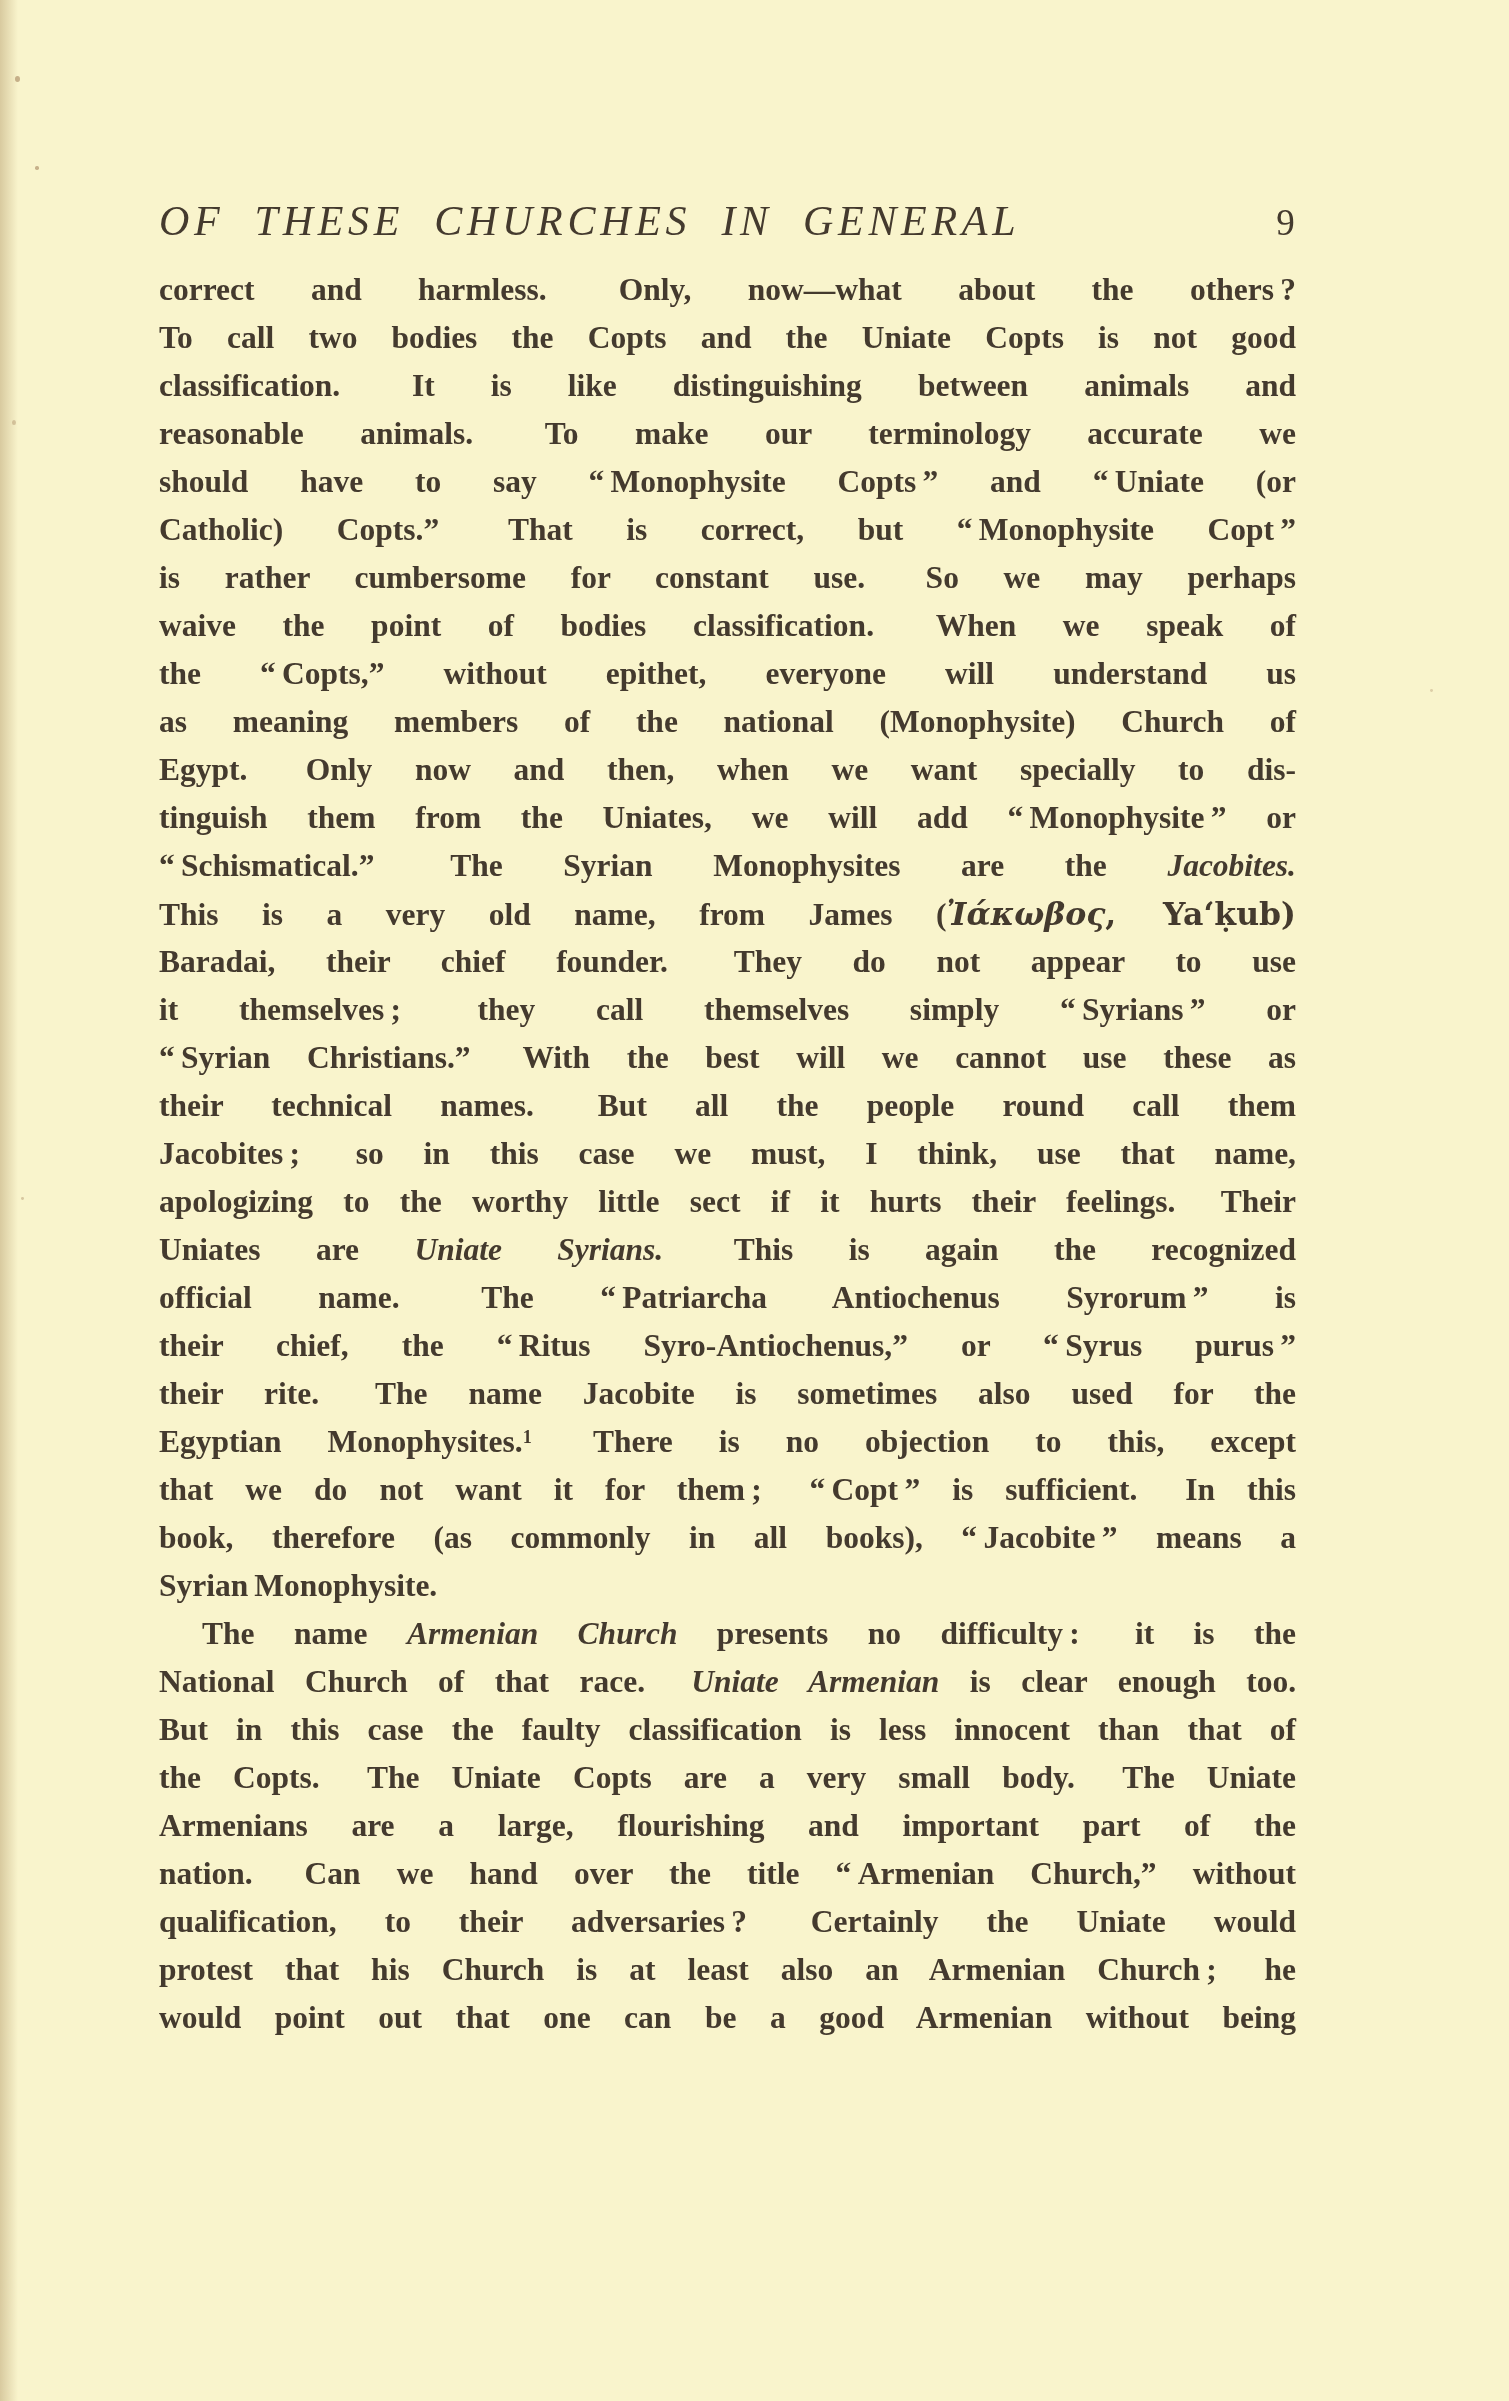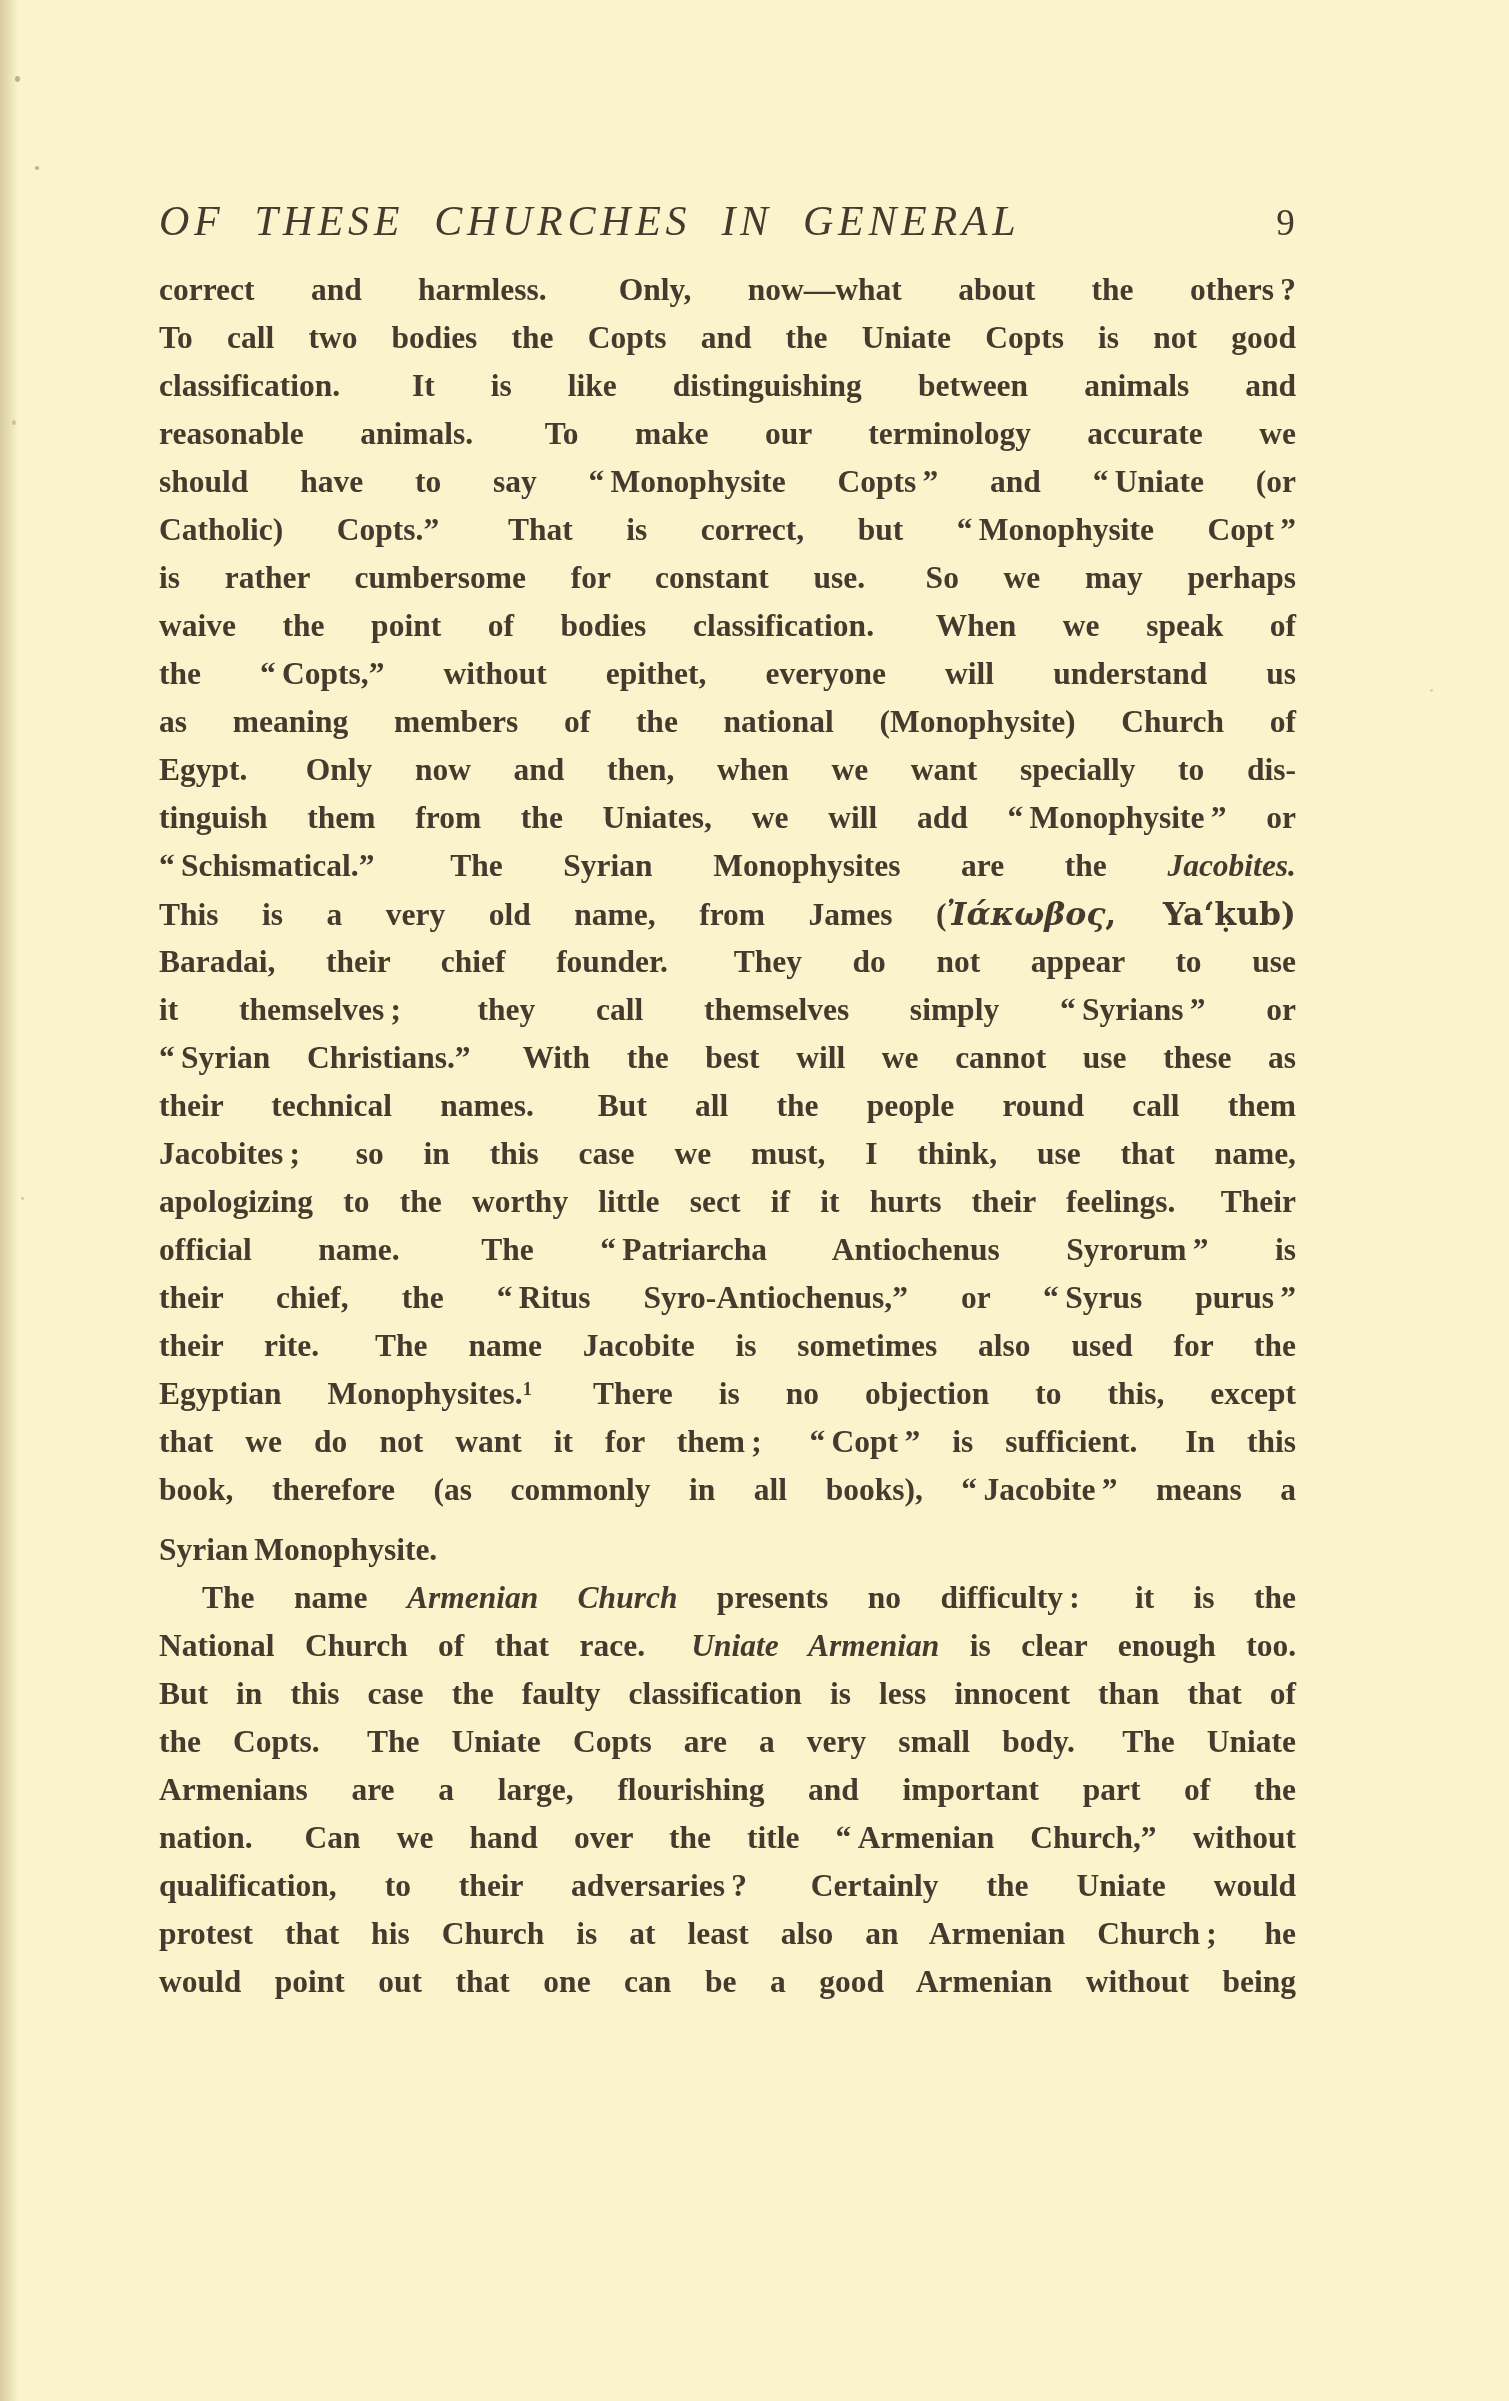--- a/index.html
+++ b/index.html
@@ -42,21 +42,21 @@
   .bodytext {
     position: absolute; left: 159px; top: 266px; width: 1137px;
     font-size: 31.5px;
   }
   .line {
     height: 48px; line-height: 48px;
     text-align: justify; text-align-last: justify;
     word-spacing: -1.8px;
     font-weight: bold;
   }
-  .line.nj { text-align-last: left; margin-top: 12px; }
+  .line.nj { text-align-last: left; }
   .line.ind { text-indent: 43px; }
   .it { font-style: italic; }
   .gk { font-family: "DejaVu Serif", serif; }
   sup.fnref {
     font-size: 58%; line-height: 0;
     position: relative; top: -0.5em; vertical-align: baseline;
   }
 
   .footnote {
     position: absolute; left: 159px; top: 2100px; width: 1137px;
@@ -93,20 +93,21 @@
       <div class="line"><span>Egypt.  Only now and then, when we want specially to dis-</span></div>
       <div class="line"><span>tinguish them from the Uniates, we will add “ Monophysite ” or</span></div>
       <div class="line"><span>“ Schismatical.”  The Syrian Monophysites are the </span><span class="it">Jacobites.</span></div>
       <div class="line"><span>This is a very old name, from James (</span><span class="it gk">Ἰάκωβος</span><span class="gk">, Ya‘ḳub)</span></div>
       <div class="line"><span>Baradai, their chief founder.  They do not appear to use</span></div>
       <div class="line"><span>it themselves ;  they call themselves simply “ Syrians ” or</span></div>
       <div class="line"><span>“ Syrian Christians.”  With the best will we cannot use these as</span></div>
       <div class="line"><span>their technical names.  But all the people round call them</span></div>
       <div class="line"><span>Jacobites ;  so in this case we must, I think, use that name,</span></div>
       <div class="line"><span>apologizing to the worthy little sect if it hurts their feelings.  Their</span></div>
+      <div class="line"><span>Uniates are </span><span class="it">Uniate Syrians.</span><span>  This is again the recognized</span></div>
       <div class="line"><span>official name.  The “ Patriarcha Antiochenus Syrorum ” is</span></div>
       <div class="line"><span>their chief, the “ Ritus Syro-Antiochenus,” or “ Syrus purus ”</span></div>
       <div class="line"><span>their rite.  The name Jacobite is sometimes also used for the</span></div>
       <div class="line"><span>Egyptian Monophysites.</span><sup class="fnref">1</sup><span>  There is no objection to this, except</span></div>
       <div class="line"><span>that we do not want it for them ;  “ Copt ” is sufficient.  In this</span></div>
       <div class="line"><span>book, therefore (as commonly in all books), “ Jacobite ” means a</span></div>
       <div class="line nj"><span>Syrian Monophysite.</span></div>
       <div class="line ind"><span>The name </span><span class="it">Armenian Church</span><span> presents no difficulty :  it is the</span></div>
       <div class="line"><span>National Church of that race.  </span><span class="it">Uniate Armenian</span><span> is clear enough too.</span></div>
       <div class="line"><span>But in this case the faulty classification is less innocent than that of</span></div>

